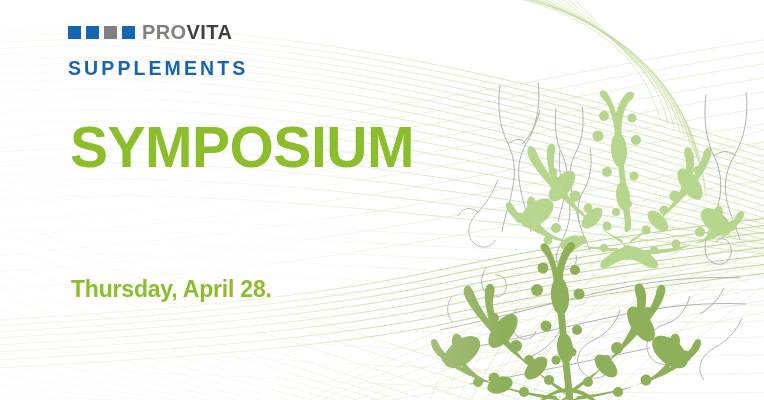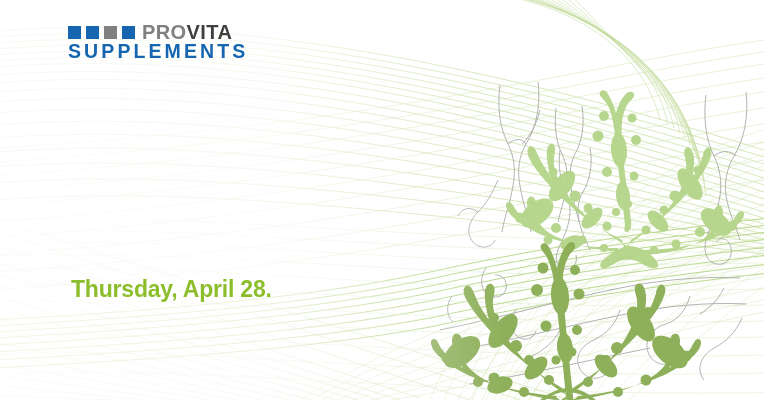--- a/index.html
+++ b/index.html
@@ -51,21 +51,21 @@
     font-size: 20px;
     font-weight: bold;
     letter-spacing: 0.4px;
     margin-left: 2px;
     white-space: nowrap;
   }
   #logo-supplements {
     font-size: 19.5px;
     font-weight: bold;
     letter-spacing: 3.1px;
-    margin-top: 0;
+    margin-top: 17px;
     white-space: nowrap;
   }
 
   
   #headline-block {
     position: absolute;
     left: 70px;
     top: 118px;
     z-index: 20;
   }
@@ -465,17 +465,18 @@
       <span class="logo-square" style="background:#1565B0;"></span>
       <span class="logo-square" style="background:#1565B0;"></span>
       <span class="logo-square" style="background:#808080;"></span>
       <span class="logo-square" style="background:#1565B0;"></span>
       <span id="logo-wordmark"><span style="color:#808080;text-align:center;">PRO</span><span style="color:#404040;">VITA</span></span>
     </div>
     <div id="logo-supplements" style="color:#1565B0;">SUPPLEMENTS</div>
   </div>
 
   <div id="headline-block">
+    <div class="headline-line" style="color:#8CBE2C;">SYMPOSIUM</div>
   </div>
 
   <div id="event-date" style="color:#8CBE2C;">Thursday, April 28.</div>
 
 </div>
 
 </body></html>

